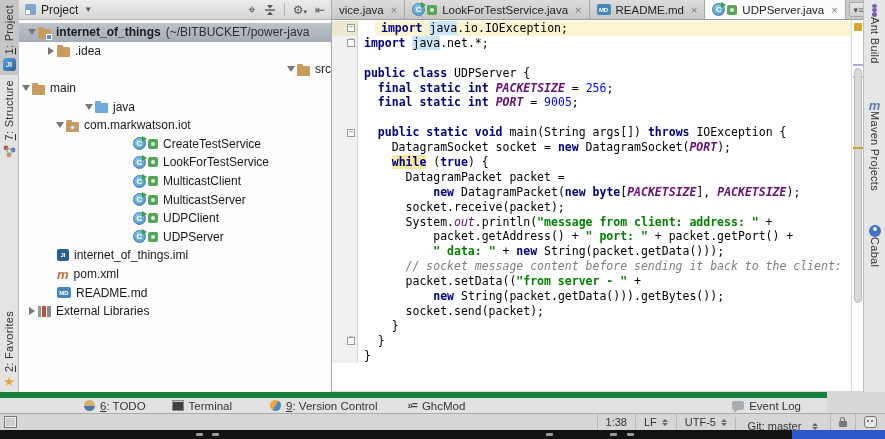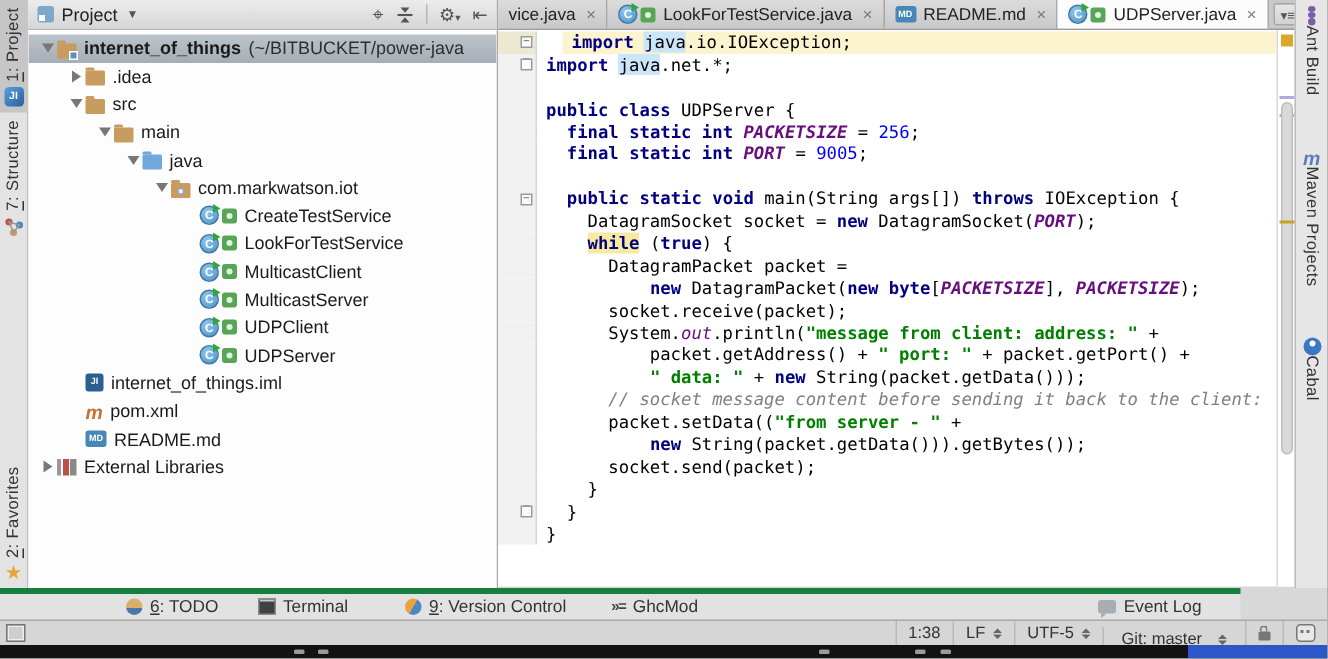--- a/index.html
+++ b/index.html
@@ -89,21 +89,21 @@
   .tp{color:#000;}
   .thj{background:#CBE6FB;}
   .tkh{background:#F7E9A0;}
   
   .estripe{width:12px;flex:none;background:#FFF;border-left:1px solid #D8D8D8;position:relative;box-sizing:border-box;}
   .ind-square{position:absolute;top:3px;left:2px;width:8px;height:8px;background:#D9A72C;cursor:pointer;}
   .thumb{position:absolute;left:2px;top:48px;width:8px;height:235px;background:#D9D9D9;border:1px solid #BDBDBD;border-radius:4px;box-sizing:border-box;cursor:pointer;}
   .mark{position:absolute;left:1px;width:10px;height:2px;}
   
   .toolbar-bottom{position:absolute;left:0;top:392px;width:827px;height:21px;background:#E2E2E2;
-        border-top:4px solid #15803d;display:flex;align-items:center;font-size:11.5px;color:#333;box-sizing:border-box;}
+        border-top:6px solid #15803d;display:flex;align-items:center;font-size:11.5px;color:#333;box-sizing:border-box;}
   .twbtn{display:flex;align-items:center;gap:5px;cursor:pointer;}
   .statusbar{position:absolute;left:0;top:413px;width:885px;height:17px;background:#D6D6D6;
         border-top:1px solid #ABABAB;display:flex;align-items:center;font-size:11px;color:#333;box-sizing:border-box;}
   .sb-cell{display:flex;align-items:center;justify-content:center;height:100%;padding:0 8px;border-left:1px solid #B9B9B9;cursor:pointer;gap:3px;}
   .sb-left{margin-left:4px;display:flex;align-items:center;}
   .sq-icon{width:11px;height:10px;border:1px solid #777;background:#CFCFCF;box-shadow:inset 0 0 0 1px #EFEFEF;cursor:pointer;}
   .updown{display:inline-flex;flex-direction:column;gap:1px;margin-left:2px;}
   .updown i{display:block;width:0;height:0;border-left:3px solid transparent;border-right:3px solid transparent;}
   .updown .u{border-bottom:3px solid #666;}
   .updown .d{border-top:3px solid #666;}
@@ -185,48 +185,48 @@
         </div>
         <div class="trow" style="padding-left: 25px;">
           <span class="arrow">
             <span class="tri-r"></span>
           </span>
           <span class="ticon">
             <span class="folder"></span>
           </span>
           <span class="tlabel">.idea</span>
         </div>
-        <div class="trow" style="padding-left: 25px;">
+        <div class="trow" style="padding-left: 25px; justify-content: flex-end;">
           <span class="arrow">
             <span class="tri-d"></span>
           </span>
           <span class="ticon">
             <span class="folder"></span>
           </span>
           <span class="tlabel">src</span>
         </div>
-        <div class="trow" style="padding-left: 44px;">
+        <div class="trow" style="">
           <span class="arrow">
             <span class="tri-d"></span>
           </span>
           <span class="ticon">
             <span class="folder"></span>
           </span>
           <span class="tlabel">main</span>
         </div>
         <div class="trow" style="padding-left: 63px;">
           <span class="arrow">
             <span class="tri-d"></span>
           </span>
           <span class="ticon">
             <span class="folder blue"></span>
           </span>
           <span class="tlabel">java</span>
         </div>
-        <div class="trow" style="padding-left: 82px;">
+        <div class="trow" style="padding-left: 34px;">
           <span class="arrow">
             <span class="tri-d"></span>
           </span>
           <span class="ticon">
             <span class="folder pkg"></span>
           </span>
           <span class="tlabel">com.markwatson.iot</span>
         </div>
         <div class="trow" style="padding-left: 101px;">
           <span class="arrow"></span>

